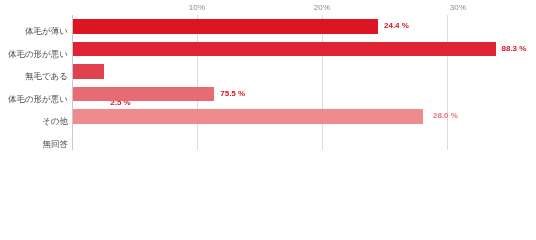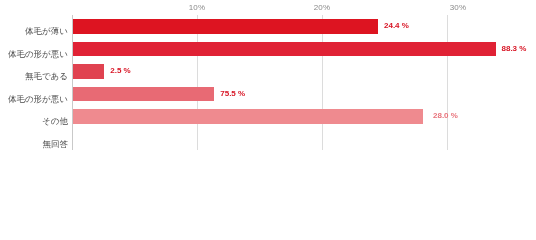--- a/index.html
+++ b/index.html
@@ -130,21 +130,21 @@
 
     <div class="row">
       <span class="row-label" style="color: rgb(74, 74, 74);">体毛の形が悪い</span>
       <div class="bar" style="width: 422.5px; background: rgb(224, 34, 53);"></div>
       <span class="bar-value" style="left: 501.5px; color: rgb(216, 20, 36);">88.3 %</span>
     </div>
 
     <div class="row">
       <span class="row-label" style="color: rgb(74, 74, 74);">無毛である</span>
       <div class="bar" style="width: 31.25px; background: rgb(224, 66, 80);"></div>
-      <span class="bar-value" style="left: 110.25px; color: rgb(216, 20, 36);">2.5 %</span>
+      <span class="bar-value" style="left: 110.25px; color: rgb(216, 20, 36); margin-top: 32px;">2.5 %</span>
     </div>
 
     <div class="row">
       <span class="row-label" style="color: rgb(74, 74, 74);">体毛の形が悪い</span>
       <div class="bar" style="width: 141.25px; background: rgb(232, 106, 116);"></div>
       <span class="bar-value" style="left: 220.25px; color: rgb(216, 20, 36);">75.5 %</span>
     </div>
 
     <div class="row">
       <span class="row-label" style="color: rgb(74, 74, 74);">その他</span>

